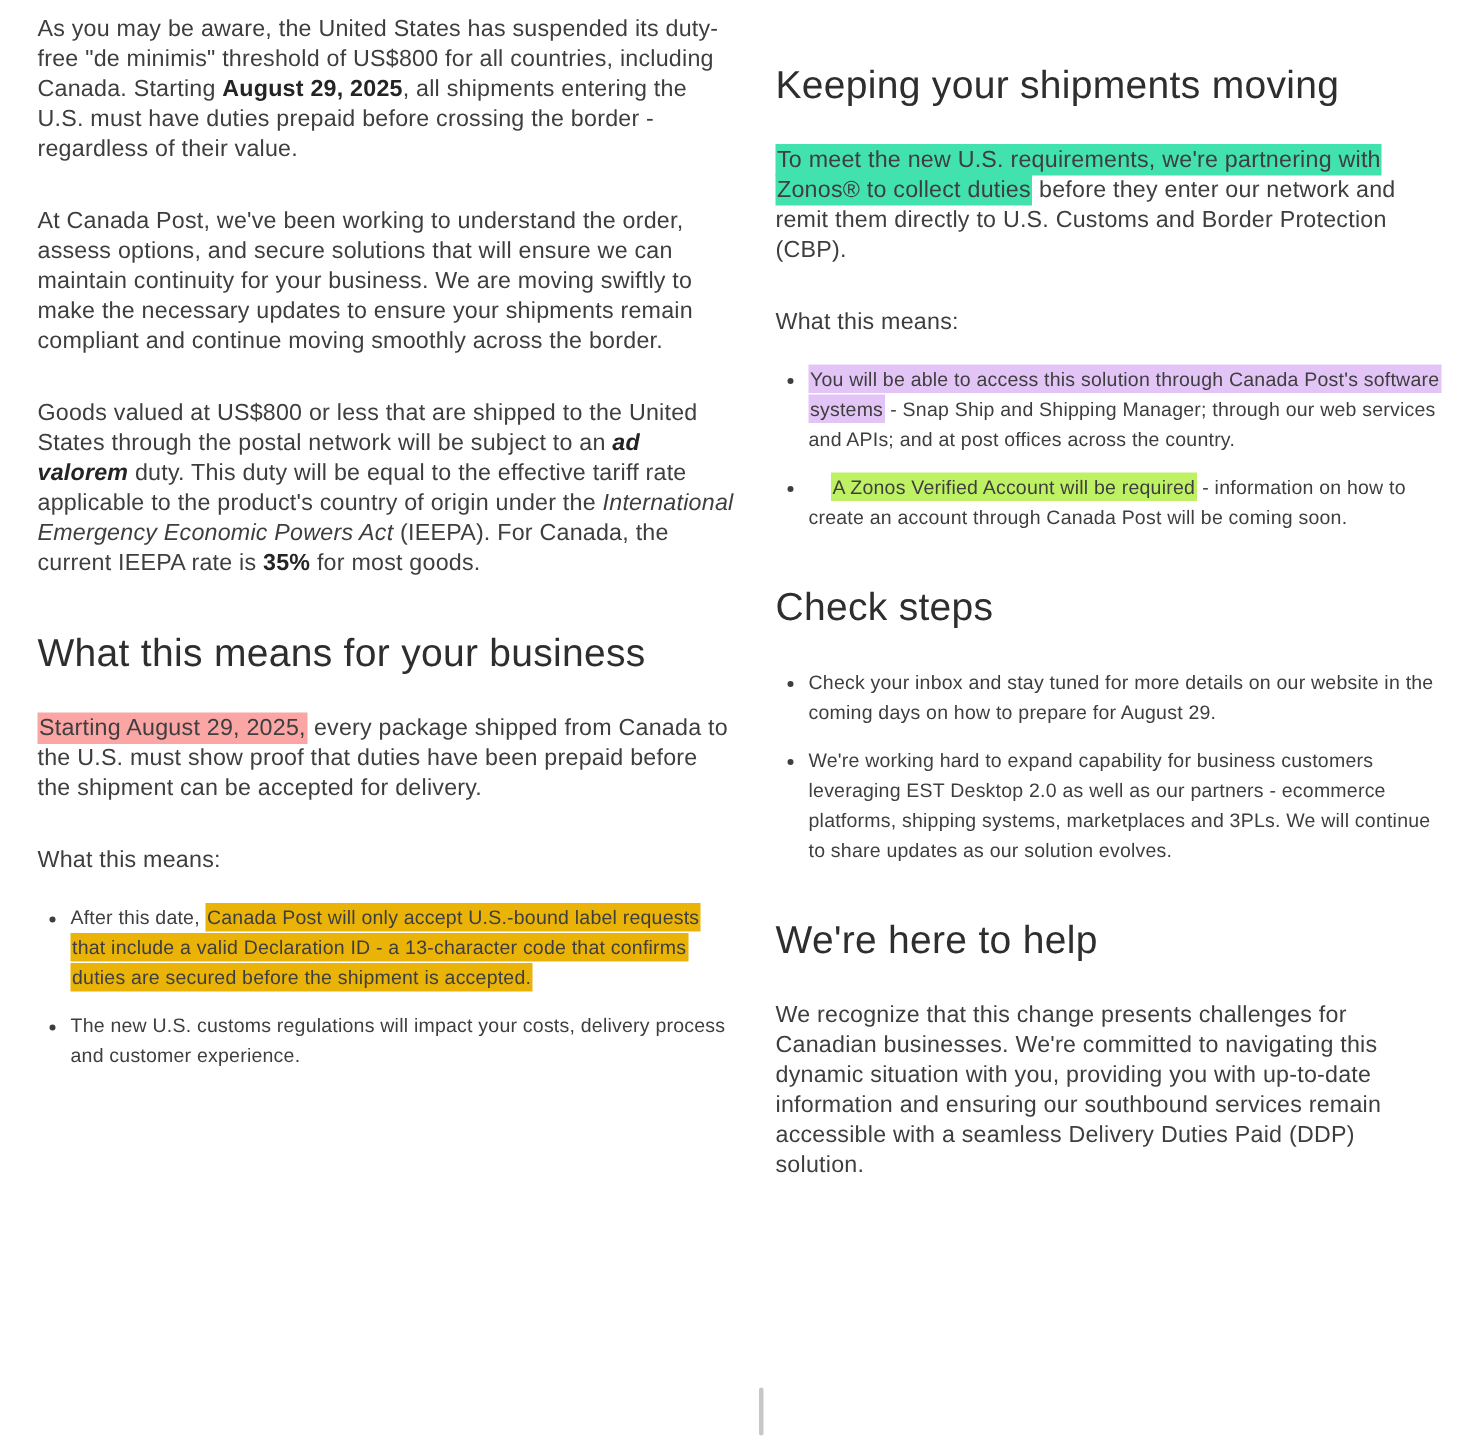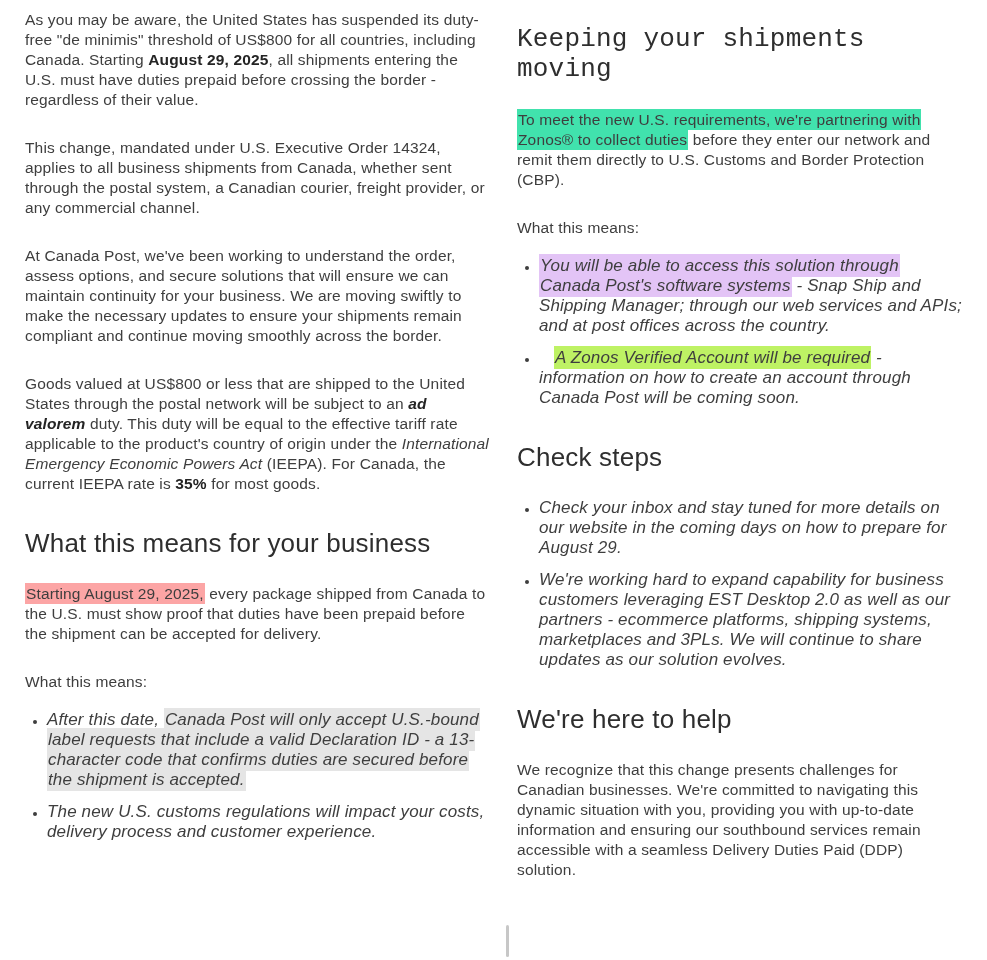--- a/index.html
+++ b/index.html
@@ -35,34 +35,33 @@
   p.compact { margin-bottom: 18px; }
 
   h2 {
     margin: 34px 0 26px 0;
     font-size: 26px;
     line-height: 30px;
     font-weight: 400;
     letter-spacing: 0.2px;
     color: #2e2e2e;
   }
-  .column > h2:first-child { margin-top: 14px; font-family: Liberation Mono, monospace; }
+  .column > h2:first-child { margin-top: 31px; }
 
   ul {
     margin: 0 0 28px 0;
     padding-left: 22px;
     list-style: disc;
   }
   li {
-    font-size: 17px;
+    font-size: 13px;
     line-height: 20px;
     letter-spacing: 0.15px;
     color: #3e3e3e;
     margin-bottom: 12px;
-    font-style: italic;
   }
   li::marker { color: #3e3e3e; font-size: 12px; }
 
   .b { font-weight: 700; color: #242424; }
   .i { font-style: italic; }
   .hl {
     padding: 2px 1px;
     box-decoration-break: clone;
     -webkit-box-decoration-break: clone;
   }
@@ -76,28 +75,27 @@
     border-radius: 2px;
     background: #c7c7c7;
   }
 </style>
 </head>
 <body>
 
 <div class="page">
   <div class="column left">
       <p><span>As you may be aware, the United States has suspended its duty-free "de minimis" threshold of US$800 for all countries, including Canada. Starting </span><span class="b">August 29, 2025</span><span>, all shipments entering the U.S. must have duties prepaid before crossing the border - regardless of their value.</span></p>
-      <p><span>This change, mandated under U.S. Executive Order 14324, applies to all business shipments from Canada, whether sent through the postal system, a Canadian courier, freight provider, or any commercial channel.</span></p>
       <p><span>At Canada Post, we've been working to understand the order, assess options, and secure solutions that will ensure we can maintain continuity for your business. We are moving swiftly to make the necessary updates to ensure your shipments remain compliant and continue moving smoothly across the border.</span></p>
       <p><span>Goods valued at US$800 or less that are shipped to the United States through the postal network will be subject to an </span><span class="b i">ad valorem</span><span> duty. This duty will be equal to the effective tariff rate applicable to the product's country of origin under the </span><span class="i">International Emergency Economic Powers Act</span><span> (IEEPA). For Canada, the current IEEPA rate is </span><span class="b">35%</span><span> for most goods.</span></p>
       <h2>What this means for your business</h2>
       <p><span class="hl" style="background: #fca5a5;">Starting August 29, 2025,</span><span> every package shipped from Canada to the U.S. must show proof that duties have been prepaid before the shipment can be accepted for delivery.</span></p>
       <p class="compact"><span>What this means:</span></p>
       <ul>
-        <li><span>After this date, </span><span class="hl" style="background: #e5e5e5;">Canada Post will only accept U.S.-bound label requests that include a valid Declaration ID - a 13-character code that confirms duties are secured before the shipment is accepted.</span></li>
+        <li><span>After this date, </span><span class="hl" style="background: #eab308;">Canada Post will only accept U.S.-bound label requests that include a valid Declaration ID - a 13-character code that confirms duties are secured before the shipment is accepted.</span></li>
         <li><span>The new U.S. customs regulations will impact your costs, delivery process and customer experience.</span></li>
       </ul>
     </div>
   <div class="column right">
       <h2>Keeping your shipments moving</h2>
       <p><span class="hl" style="background: rgb(65, 226, 173);">To meet the new U.S. requirements, we're partnering with Zonos® to collect duties</span><span> before they enter our network and remit them directly to U.S. Customs and Border Protection (CBP).</span></p>
       <p class="compact"><span>What this means:</span></p>
       <ul>
         <li><span class="hl" style="background: rgb(227, 196, 246);">You will be able to access this solution through Canada Post's software systems</span><span> - Snap Ship and Shipping Manager; through our web services and APIs; and at post offices across the country.</span></li>
         <li><span class="hl" style="background: #bef264; margin-left: 15px;">A Zonos Verified Account will be required</span><span> - information on how to create an account through Canada Post will be coming soon.</span></li>

